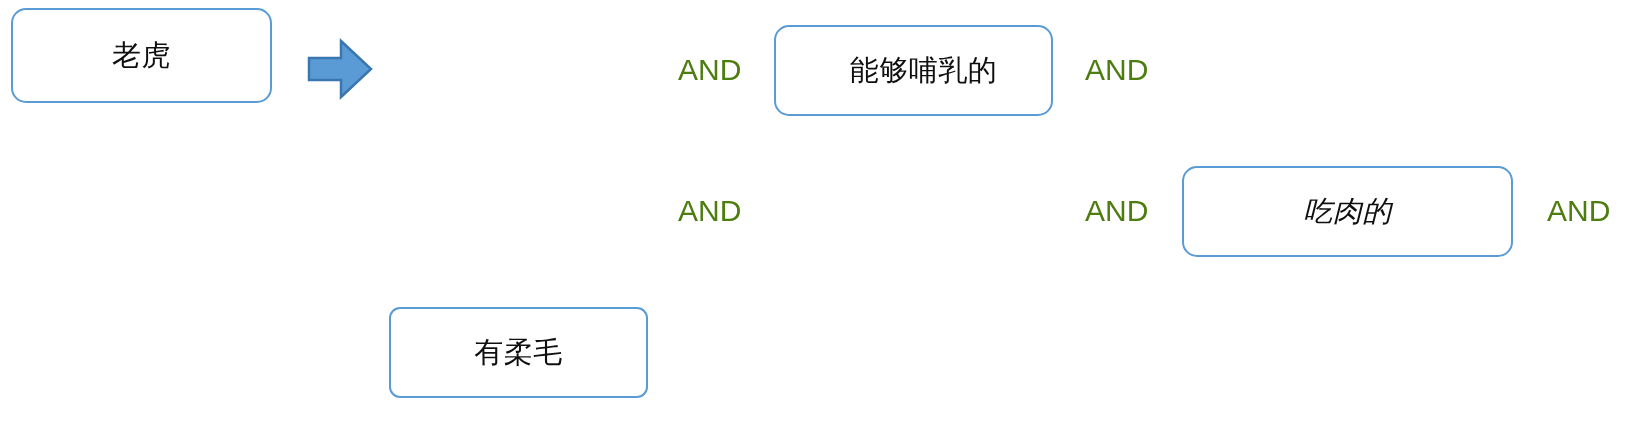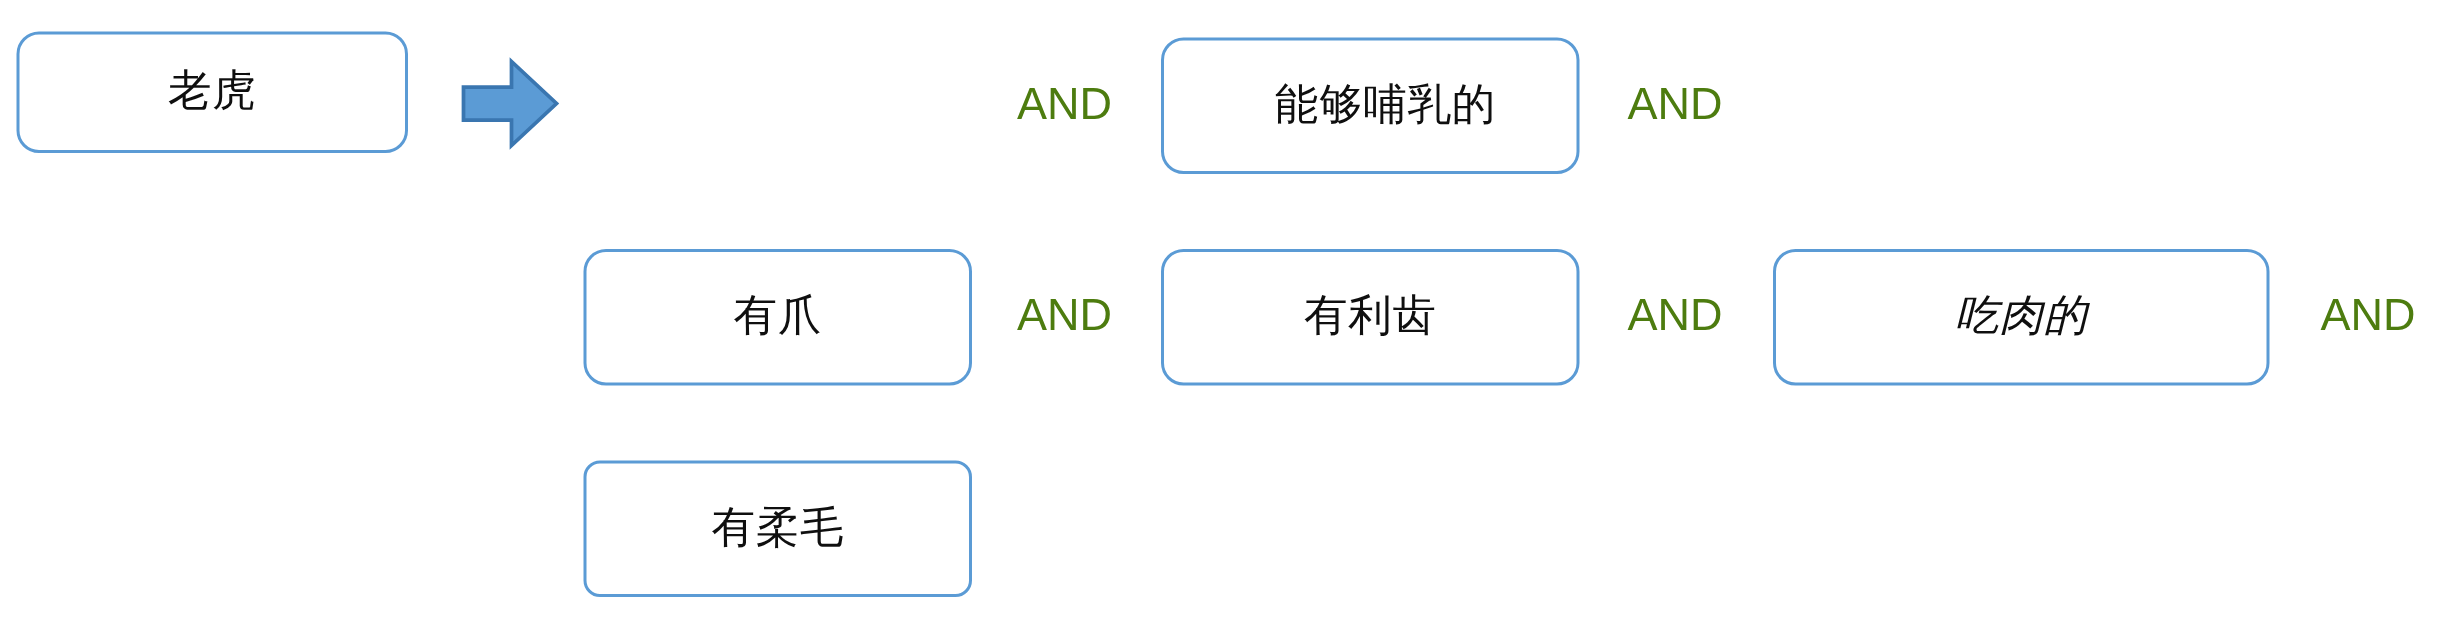--- a/index.html
+++ b/index.html
@@ -46,45 +46,39 @@
   .arrow-wrap {
     position: absolute;
     line-height: 0;
   }
 </style>
 </head>
 <body>
 
 <div id="canvas">
 
-  <div class="node-box" id="src-box" style="left: 11px; top: 21px; width: 261px; height: 81px;">
+  <div class="node-box" id="src-box" style="left: 11px; top: 8px; width: 261px; height: 95px;">
     <span class="node-label">老虎</span>
   </div>
 
   <div class="arrow-wrap" id="arrow" style="left: 307px; top: 38px;">
     <svg width="66" height="62" viewBox="0 0 66 62" xmlns="http://www.w3.org/2000/svg">
       <polygon points="2,20 34,20 34,3 64,31 34,59 34,42 2,42" fill="#5B9BD5" stroke="#3A76B0" stroke-width="2.5" stroke-linejoin="miter"></polygon>
     </svg>
   </div>
 
   <div class="conn-label" id="r0a0" style="left: 678px; top: 54.5px;">AND</div>
 
   <div class="node-box" id="r0c1" style="left: 774px; top: 25px; width: 279px; height: 91px; padding-left: 20px;">
     <span class="node-label">能够哺乳的</span>
   </div>
   <div class="conn-label" id="r0a1" style="left: 1085px; top: 54.5px;">AND</div>
 
-  <div class="node-box" id="r1c0" style="left: 389px; top: 166px; width: 259px; height: 91px;">
-    <span class="node-label">有爪</span>
-  </div>
   <div class="conn-label" id="r1a0" style="left: 678px; top: 195.5px;">AND</div>
 
-  <div class="node-box" id="r1c1" style="left: 774px; top: 166px; width: 279px; height: 91px;">
-    <span class="node-label">有利齿</span>
-  </div>
   <div class="conn-label" id="r1a1" style="left: 1085px; top: 195.5px;">AND</div>
 
   <div class="node-box" id="r1c2" style="left: 1182px; top: 166px; width: 331px; height: 91px; font-style: italic;">
     <span class="node-label">吃肉的</span>
   </div>
   <div class="conn-label" id="r1a2" style="left: 1547px; top: 195.5px;">AND</div>
 
   <div class="node-box" id="r2c0" style="left: 389px; top: 307px; width: 259px; height: 91px; border-radius: 11px;">
     <span class="node-label">有柔毛</span>
   </div>

